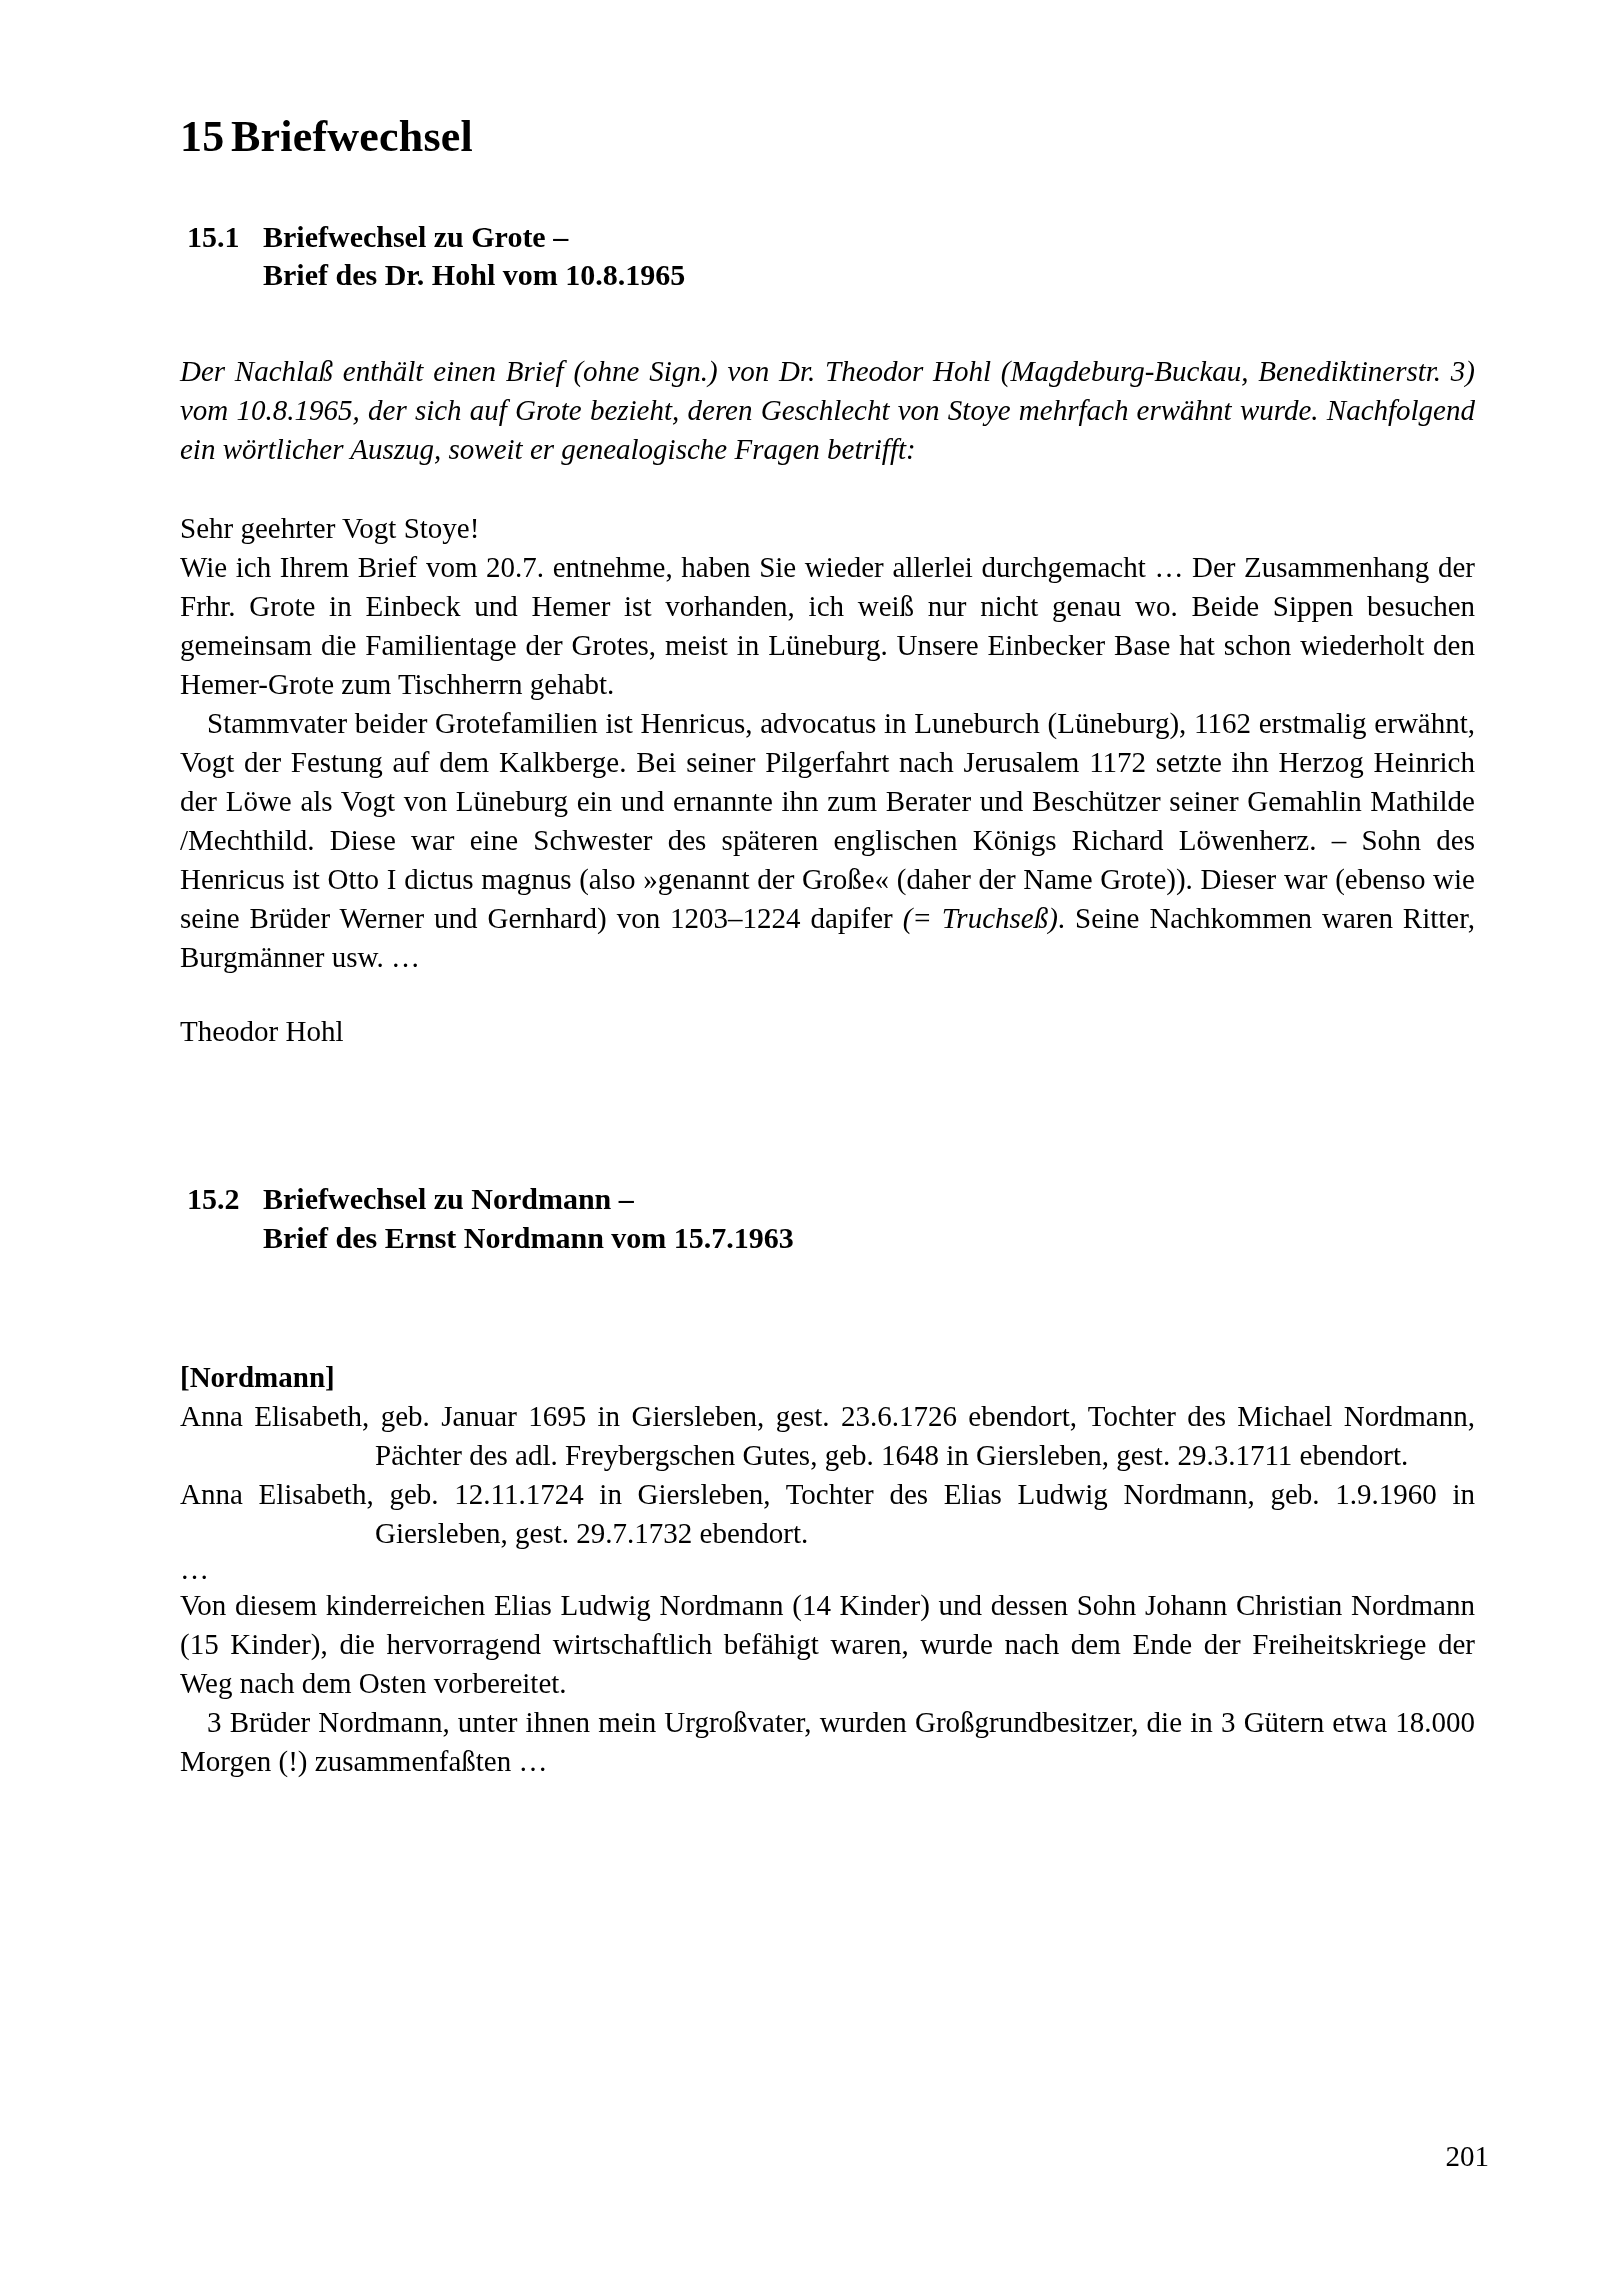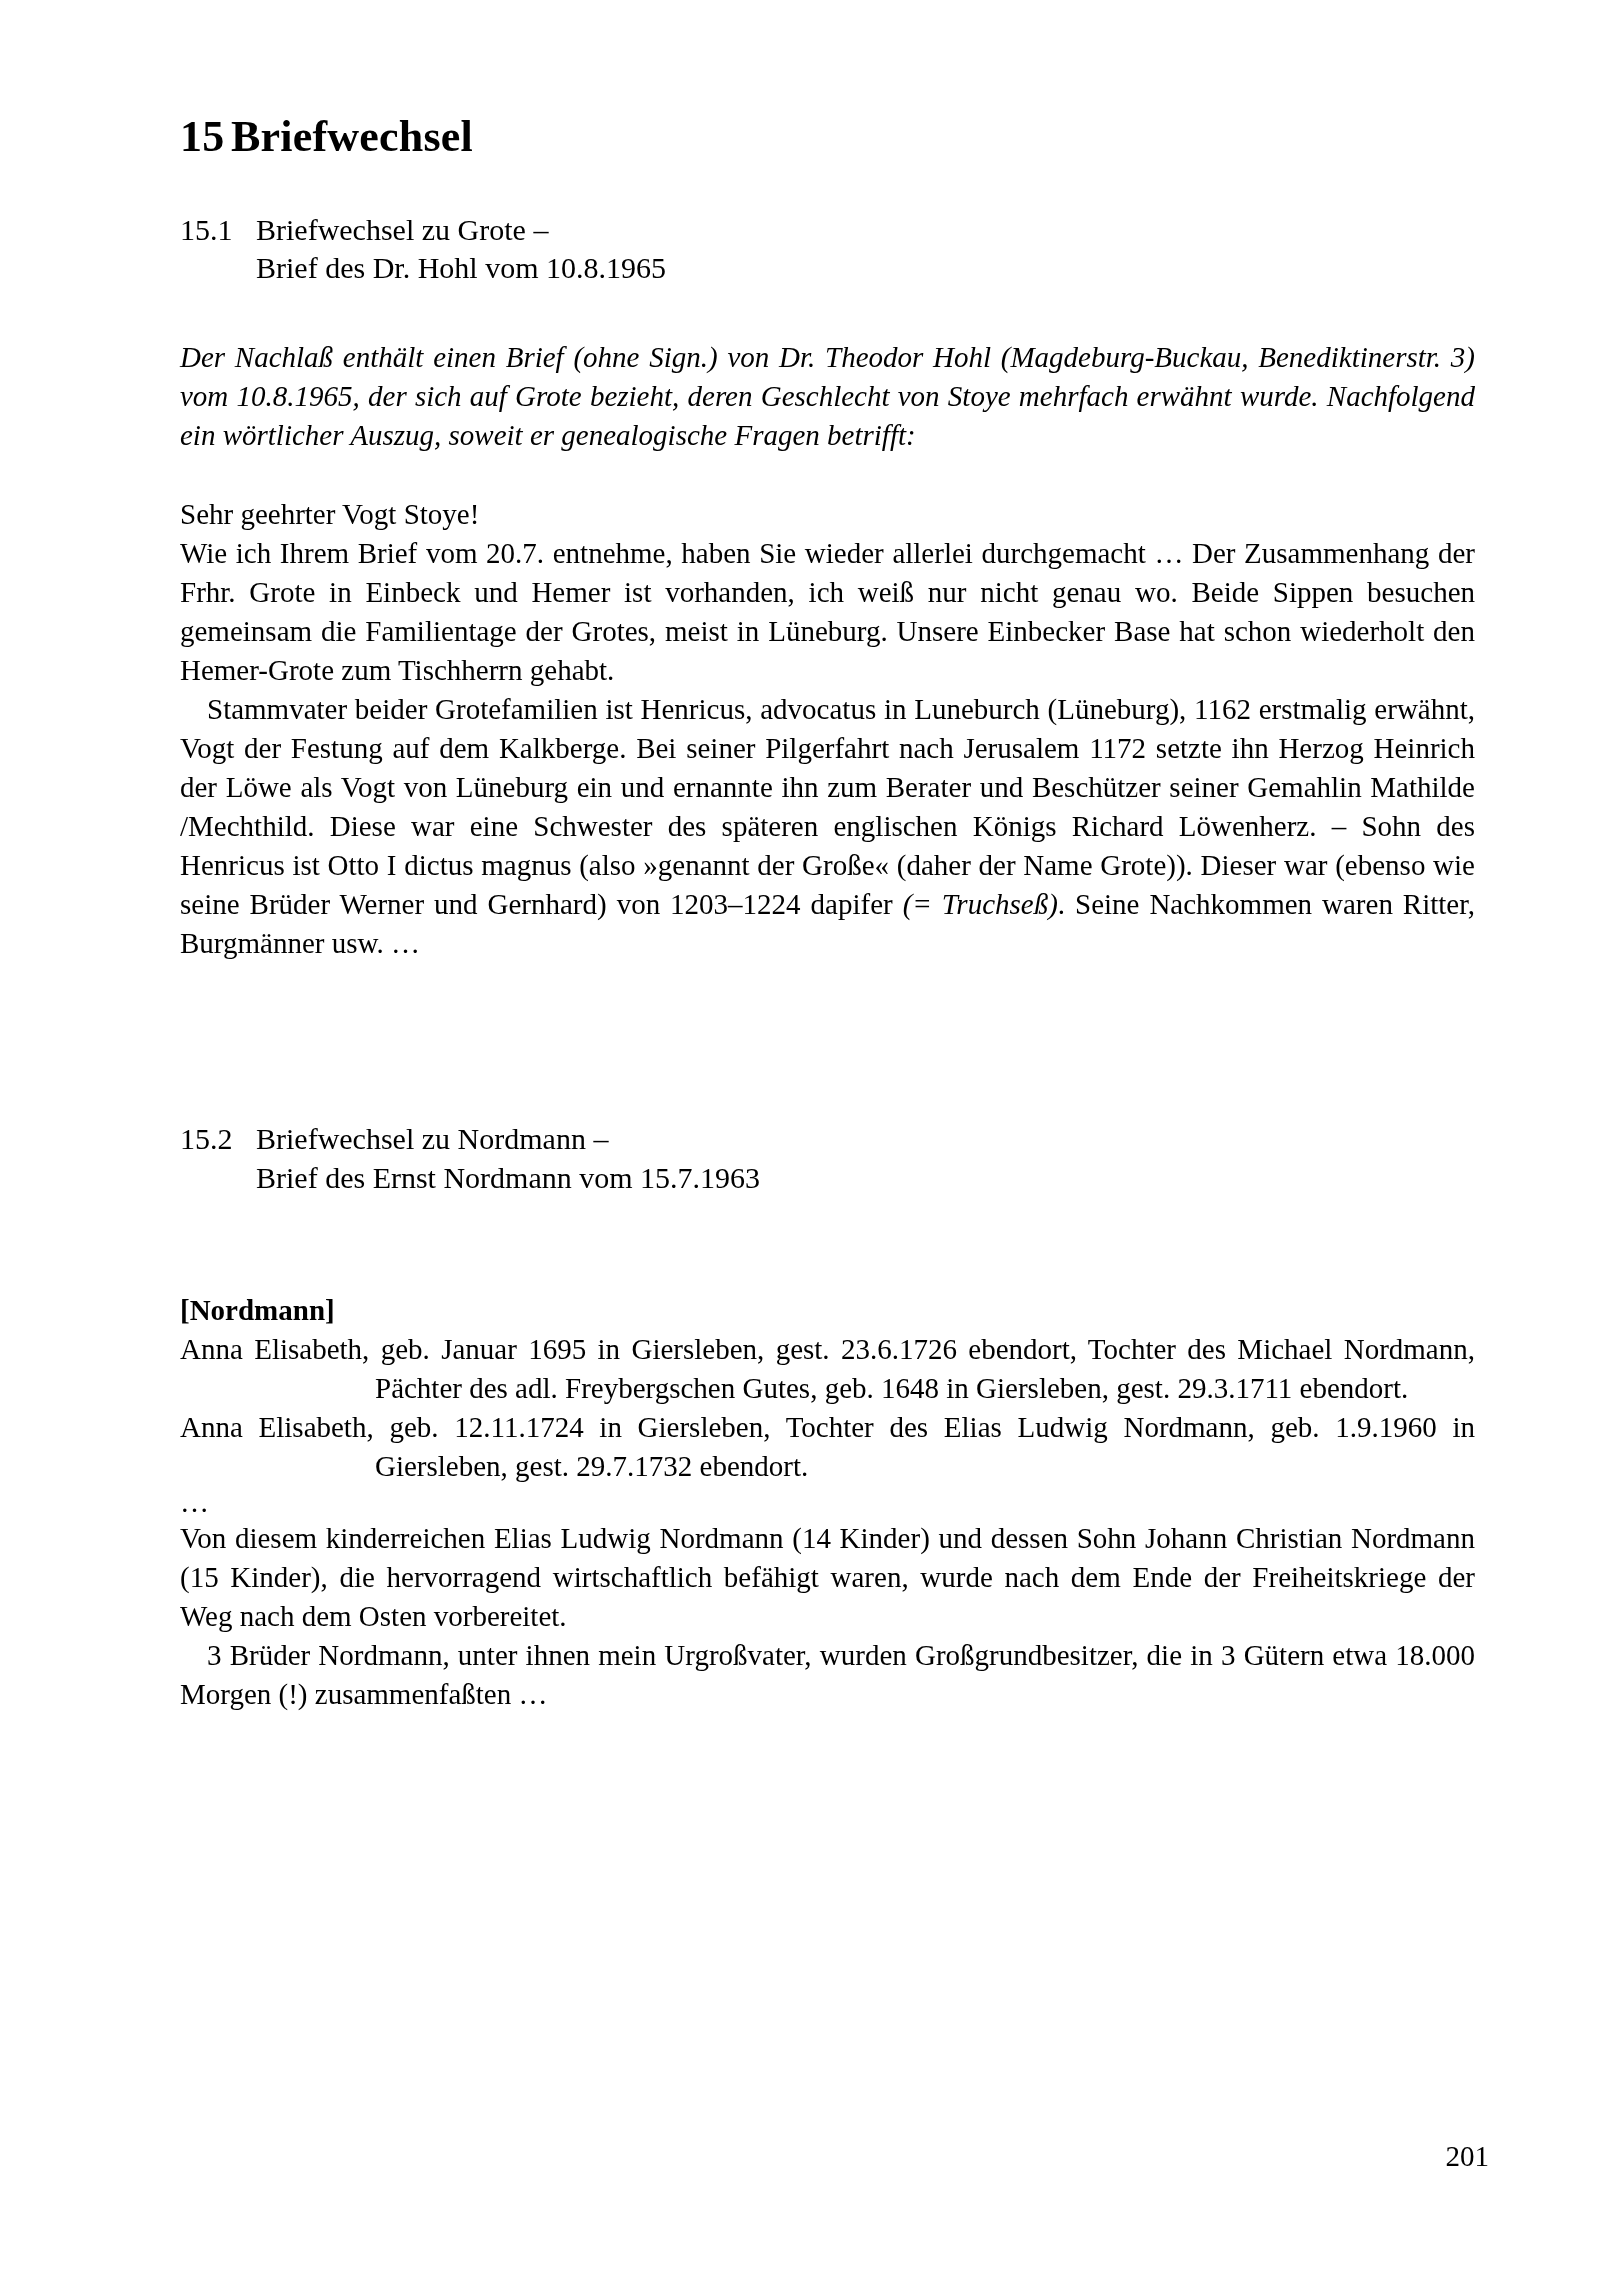--- a/index.html
+++ b/index.html
@@ -36,23 +36,23 @@
     letter-spacing: 0.2px;
   }
   .chapter-title .num {
     display: inline-block;
     min-width: 51px;
   }
 
   
   .section-heading {
     font-size: 30px;
-    font-weight: normal;
+    font-weight: bold;
     line-height: 1.28;
-    margin: 0;
+    margin: 7px;
     display: flex;
     justify-content: center;
   }
   .section-heading .sec-num {
     width: 76px;
     flex: 0 0 76px;
   }
   .section-heading .sec-lines {
     flex: 1 1 auto;
   }
@@ -146,20 +146,21 @@
     <div class="sp-h3"></div>
 
     <p class="body nojust">Sehr geehrter Vogt Stoye!</p>
 
     <p class="body">Wie ich Ihrem Brief vom 20.7. entnehme, haben Sie wieder allerlei durchgemacht … Der Zusammenhang der Frhr. Grote in Einbeck und Hemer ist vorhanden, ich weiß nur nicht genau wo. Beide Sippen besuchen gemeinsam die Familientage der Grotes, meist in Lüneburg. Unsere Einbecker Base hat schon wiederholt den Hemer-Grote zum Tischherrn gehabt.</p>
 
     <p class="body indent"><span>Stammvater beider Grotefamilien ist Henricus, advocatus in Luneburch (Lüneburg), 1162 erstmalig erwähnt, Vogt der Festung auf dem Kalkberge. Bei seiner Pilgerfahrt nach Jerusalem 1172 setzte ihn Herzog Heinrich der Löwe als Vogt von Lüneburg ein und ernannte ihn zum Berater und Beschützer seiner Gemahlin Mathilde /Mechthild. Diese war eine Schwester des späteren englischen Königs Richard Löwenherz. – Sohn des Henricus ist Otto I dictus magnus (also »genannt der Große« (daher der Name Grote)). Dieser war (ebenso wie seine Brüder Werner und Gernhard) von 1203–1224 dapifer </span><span class="ital">(= Truchseß)</span><span>. Seine Nachkommen waren Ritter, Burgmänner usw. …</span></p>
 
     <div class="sp-h4"></div>
 
+    <p class="body nojust">Theodor Hohl</p>
 
     <div class="sp-h5"></div>
 
     <h2 class="section-heading">
       <span class="sec-num">15.2</span>
       <span class="sec-lines">
         <span class="sec-line">Briefwechsel zu Nordmann –</span>
         <span class="sec-line">Brief des Ernst Nordmann vom 15.7.1963</span>
       </span>
     </h2>

